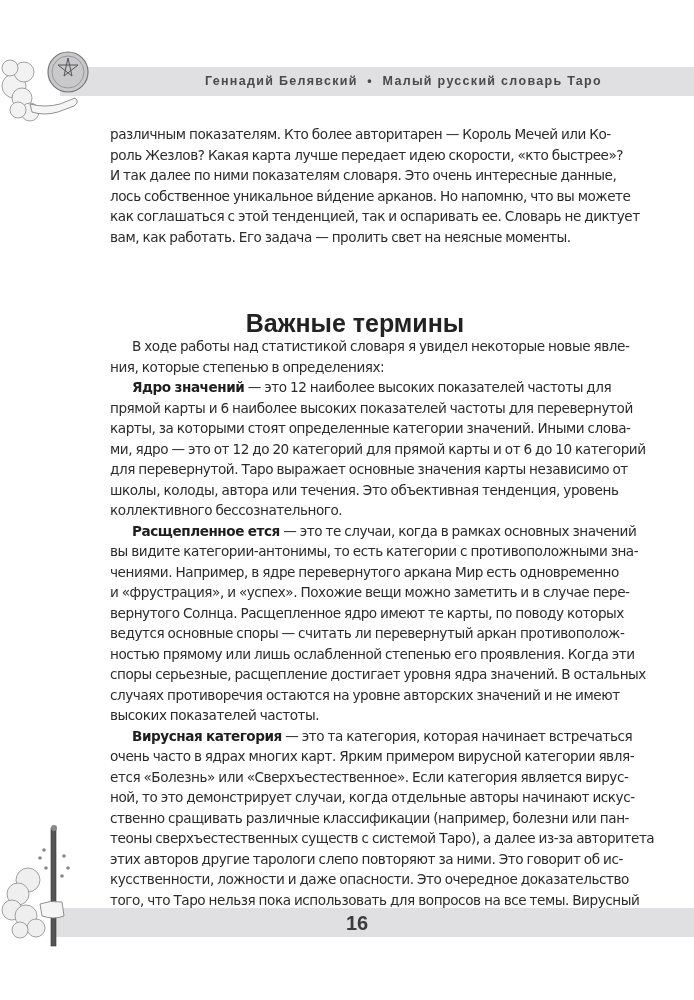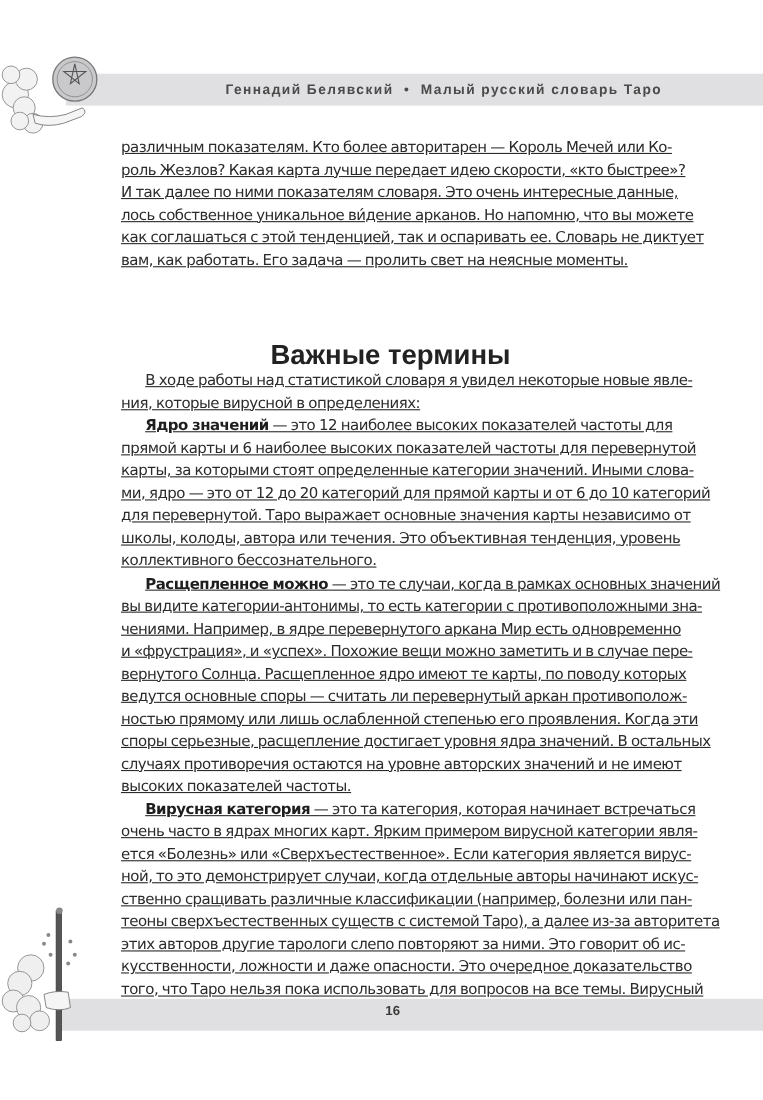--- a/index.html
+++ b/index.html
@@ -6,26 +6,26 @@
   body { width: 694px; height: 1000px; position: relative; overflow: hidden;
          font-family: "DejaVu Sans", sans-serif; color: #2b2b2b; }
   .header-band { position: absolute; left: 60px; right: 0; top: 67px; height: 29px;
                  background: #e0e0e2; }
   .header-text { position: absolute; left: 165px; top: 74px; font-size: 12.5px;
                  letter-spacing: 1.3px; color: #4a4a4a; font-family: "Liberation Sans", sans-serif; font-weight: bold; padding-left: 40px; }
   .header-art { position: absolute; left: 0; top: 46px; width: 92px; height: 80px; }
   .footer-band { position: absolute; left: 55px; right: 0; top: 908px; height: 29px;
                  background: #e0e0e2; }
   .page-num { position: absolute; left: 0; right: 0; top: 912px; text-align: center;
-              font-size: 12px; font-weight: bold; color: #3a3a3a;
+              font-size: 20px; font-weight: bold; color: #3a3a3a;
               font-family: "Liberation Sans", sans-serif; padding-left: 20px; }
   .footer-art { position: absolute; left: 0; top: 820px; width: 80px; height: 130px; }
   .content { position: absolute; left: 110px; width: 490px; top: 124px; }
   p { margin: 0; font-size: 13.6px; line-height: 20.5px; text-align: justify;
-      font-family: "DejaVu Sans", sans-serif; letter-spacing: -0.45px; word-spacing: -0.5px; text-decoration: underline; }
+      font-family: "DejaVu Sans", sans-serif; letter-spacing: -0.45px; word-spacing: -0.5px; }
   .line { display: block; text-align: justify; text-align-last: justify; white-space: nowrap; }
   .line.last { text-align-last: left; }
   h2 { margin: 16px; text-align: center; font-family: "Liberation Sans", sans-serif;
        font-weight: bold; font-size: 25px; color: #222; }
   .h2wrap { position: absolute; left: 110px; width: 490px; top: 293px; }
   .body2 { position: absolute; left: 110px; width: 490px; top: 336px; }
   b { font-weight: bold; color: #1e1e1e; }
 </style>
 </head>
 <body>
@@ -58,35 +58,35 @@
   </p>
 </div>
 
 <div class="h2wrap">
   <h2>Важные термины</h2>
 </div>
 
 <div class="body2">
   <p>
     <span class="line" style="padding-left:22px;">В ходе работы над статистикой словаря я увидел некоторые новые явле-</span>
-    <span class="line last">ния, которые вирусной в определениях:</span>
+    <span class="line last">ния, которые степенью в определениях:</span>
   </p>
 
   <p>
     <span class="line" style="padding-left:22px;"><b>Ядро значений</b><span> — это 12 наиболее высоких показателей частоты для</span></span>
     <span class="line">прямой карты и 6 наиболее высоких показателей частоты для перевернутой</span>
     <span class="line">карты, за которыми стоят определенные категории значений. Иными слова-</span>
     <span class="line">ми, ядро — это от 12 до 20 категорий для прямой карты и от 6 до 10 категорий</span>
     <span class="line">для перевернутой. Таро выражает основные значения карты независимо от</span>
     <span class="line">школы, колоды, автора или течения. Это объективная тенденция, уровень</span>
     <span class="line last">коллективного бессознательного.</span>
   </p>
 
   <p>
-    <span class="line" style="padding-left:22px;"><b>Расщепленное можно</b><span> — это те случаи, когда в рамках основных значений</span></span>
+    <span class="line" style="padding-left:22px;"><b>Расщепленное ется</b><span> — это те случаи, когда в рамках основных значений</span></span>
     <span class="line">вы видите категории-антонимы, то есть категории с противоположными зна-</span>
     <span class="line">чениями. Например, в ядре перевернутого аркана Мир есть одновременно</span>
     <span class="line">и «фрустрация», и «успех». Похожие вещи можно заметить и в случае пере-</span>
     <span class="line">вернутого Солнца. Расщепленное ядро имеют те карты, по поводу которых</span>
     <span class="line">ведутся основные споры — считать ли перевернутый аркан противополож-</span>
     <span class="line">ностью прямому или лишь ослабленной степенью его проявления. Когда эти</span>
     <span class="line">споры серьезные, расщепление достигает уровня ядра значений. В остальных</span>
     <span class="line">случаях противоречия остаются на уровне авторских значений и не имеют</span>
     <span class="line last">высоких показателей частоты.</span>
   </p>

